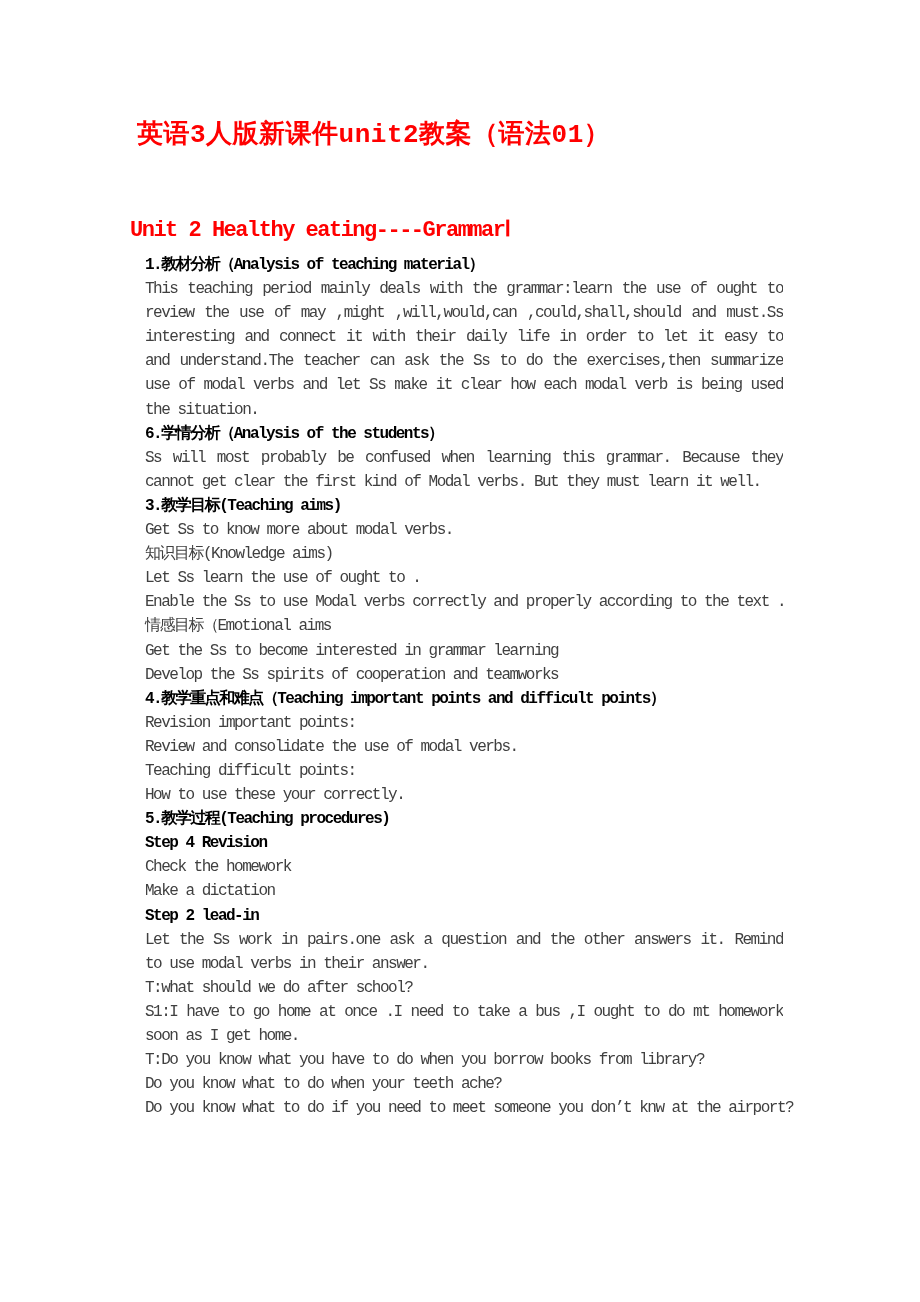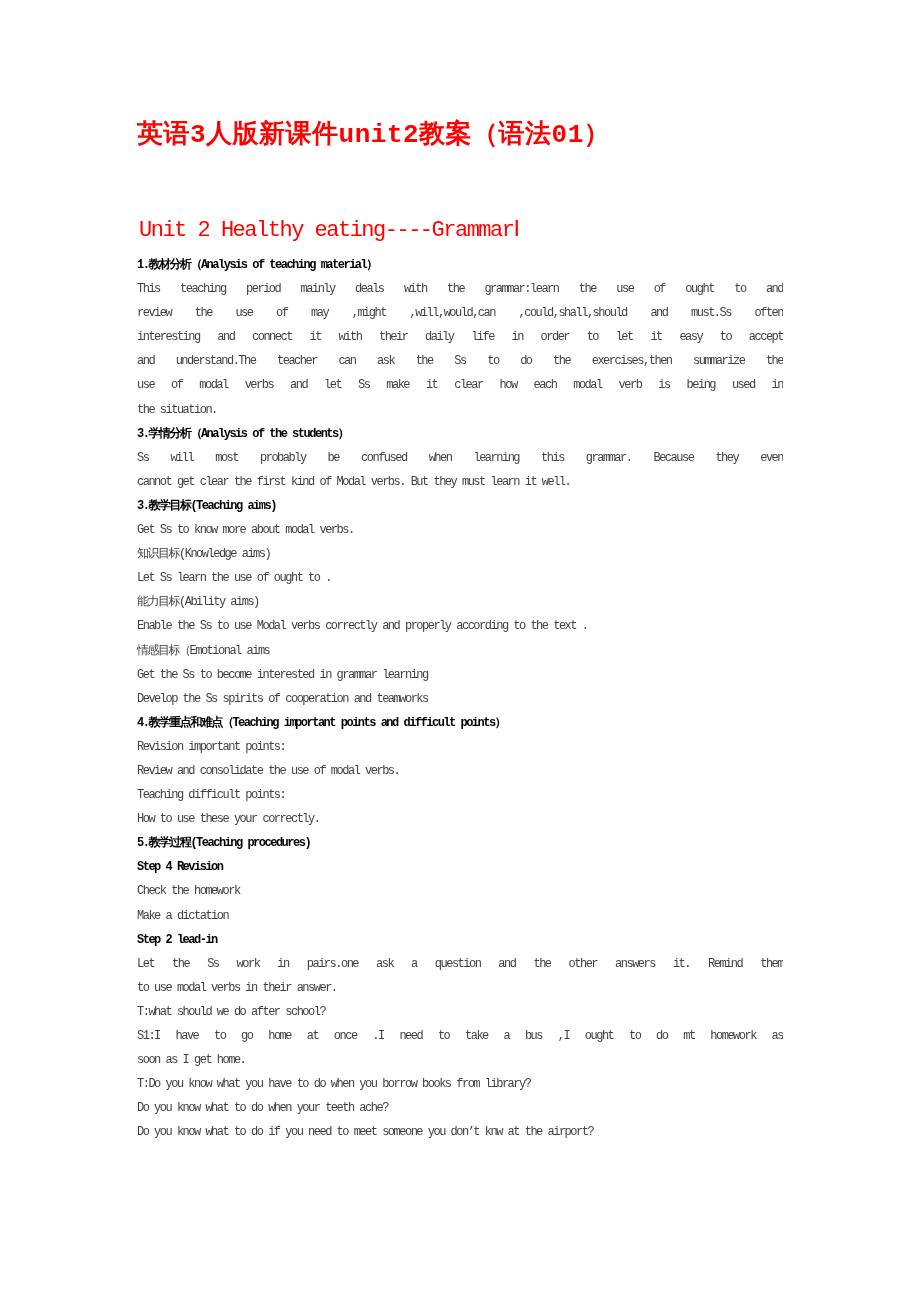--- a/index.html
+++ b/index.html
@@ -21,42 +21,43 @@
     margin: 0;
     font-size: 26px;
     line-height: 34px;
     font-weight: bold;
     color: #ff0000;
     letter-spacing: 0.5px;
     white-space: pre;
   }
   .doc-subtitle {
     position: absolute;
-    left: 139px; top: 216px;
+    left: 130px; top: 216px;
     margin: 0;
     font-size: 22px;
     line-height: 30px;
-    font-weight: 400;
+    font-weight: 700;
     color: #ff0000;
     letter-spacing: -1.5px;
     white-space: pre;
   }
   .doc-body {
     position: absolute;
     left: 137px; top: 253px;
     width: 646px;
   }
   .line {
-    font-size: 12px;
+    font-size: 16px;
     line-height: 24.1px;
     height: 24.1px;
     color: #404040;
     letter-spacing: -1.5px;
     white-space: pre;
     text-align: left;
+    margin-left: 8px;
   }
   .line.bold {
     font-weight: bold;
     color: #000000;
   }
   .line.justify {
     white-space: normal;
     text-align: justify;
     text-align-last: justify;
     overflow: hidden;
@@ -69,28 +70,27 @@
   <h1 class="doc-title">英语3人版新课件unit2教案（语法01）</h1>
   <h2 class="doc-subtitle">Unit 2 Healthy eating----GrammarⅠ</h2>
   <div class="doc-body">
       <div class="line bold">1.教材分析（Analysis of teaching material）</div>
       <div class="line justify">This teaching period mainly deals with the grammar:learn the use of ought to and</div>
       <div class="line justify">review the use of may ,might ,will,would,can ,could,shall,should and must.Ss often</div>
       <div class="line justify">interesting and connect it with their daily life in order to let it easy to accept</div>
       <div class="line justify">and understand.The teacher can ask the Ss to do the exercises,then summarize the</div>
       <div class="line justify">use of modal verbs and let Ss make it clear how each modal verb is being used in</div>
       <div class="line">the situation.</div>
-      <div class="line bold">3.学情分析（Analysis of the students）</div>
+      <div class="line bold">6.学情分析（Analysis of the students）</div>
       <div class="line justify">Ss will most probably be confused when learning this grammar. Because they even</div>
       <div class="line">cannot get clear the first kind of Modal verbs. But they must learn it well.</div>
       <div class="line bold">3.教学目标(Teaching aims)</div>
       <div class="line">Get Ss to know more about modal verbs.</div>
       <div class="line">知识目标(Knowledge aims)</div>
       <div class="line">Let Ss learn the use of ought to .</div>
-      <div class="line">能力目标(Ability aims)</div>
       <div class="line">Enable the Ss to use Modal verbs correctly and properly according to the text .</div>
       <div class="line">情感目标（Emotional aims</div>
       <div class="line">Get the Ss to become interested in grammar learning</div>
       <div class="line">Develop the Ss spirits of cooperation and teamworks</div>
       <div class="line bold">4.教学重点和难点（Teaching important points and difficult points）</div>
       <div class="line">Revision important points:</div>
       <div class="line">Review and consolidate the use of modal verbs.</div>
       <div class="line">Teaching difficult points:</div>
       <div class="line">How to use these your correctly.</div>
       <div class="line bold">5.教学过程(Teaching procedures)</div>

